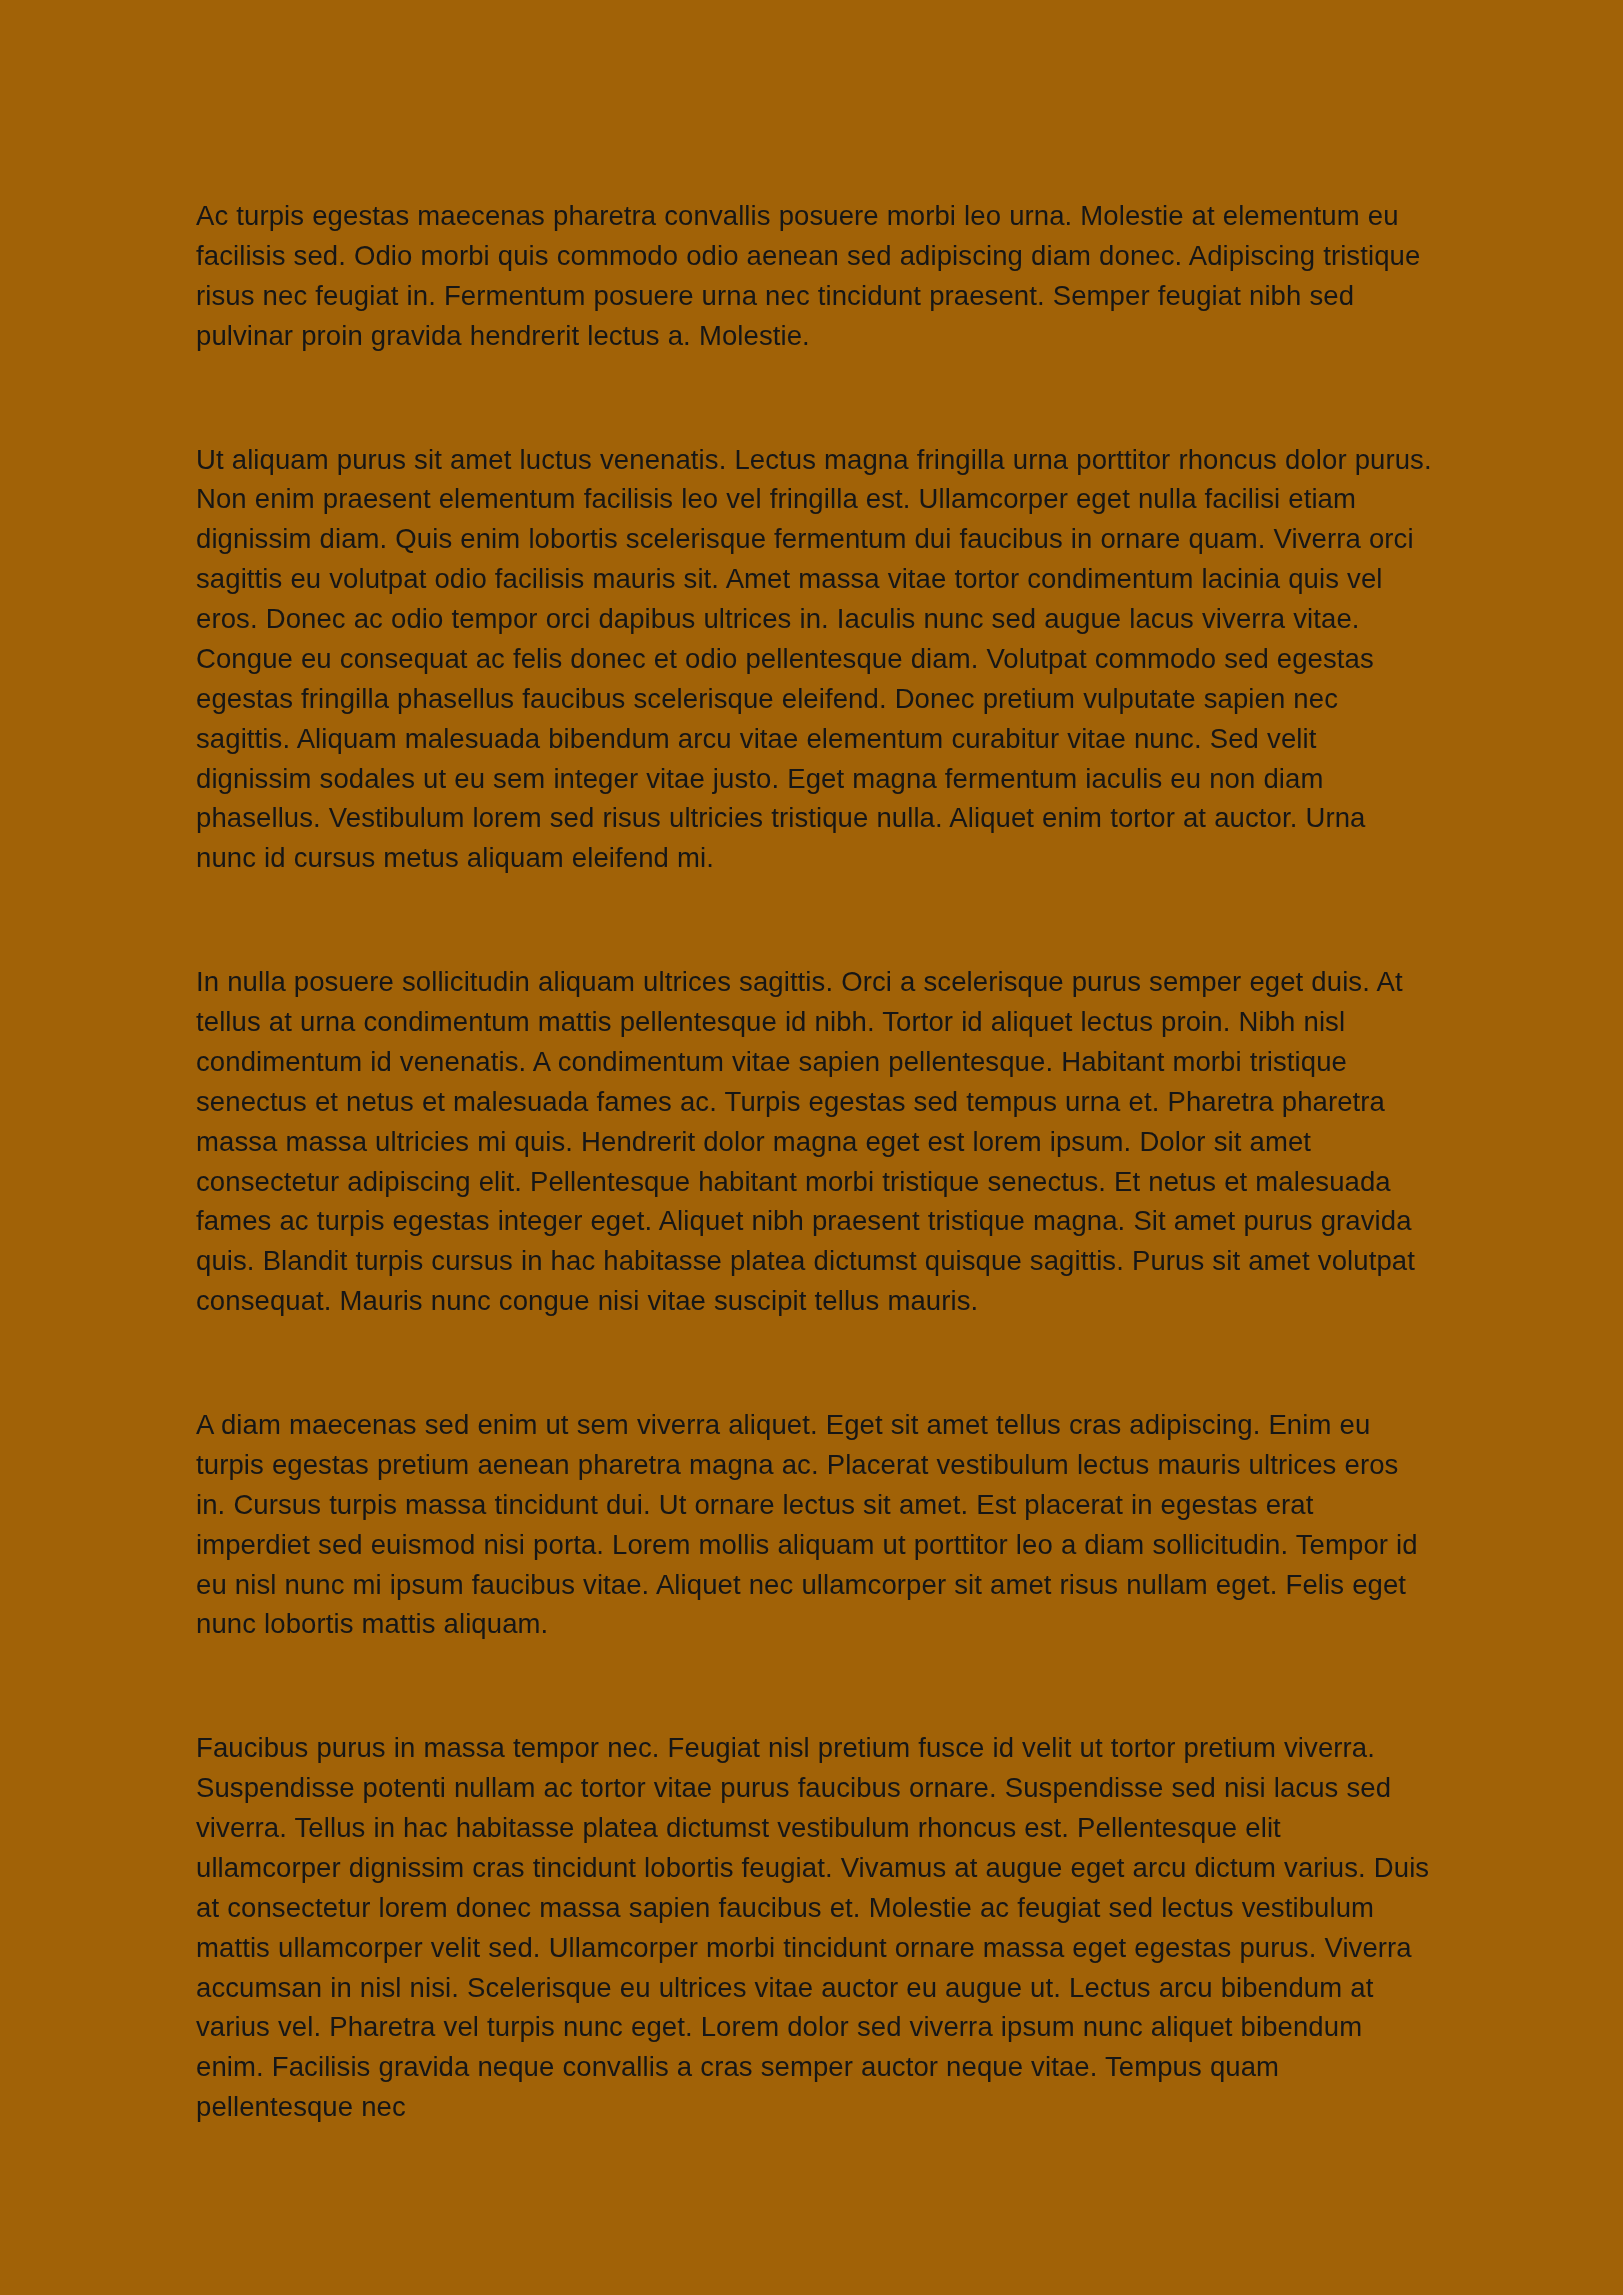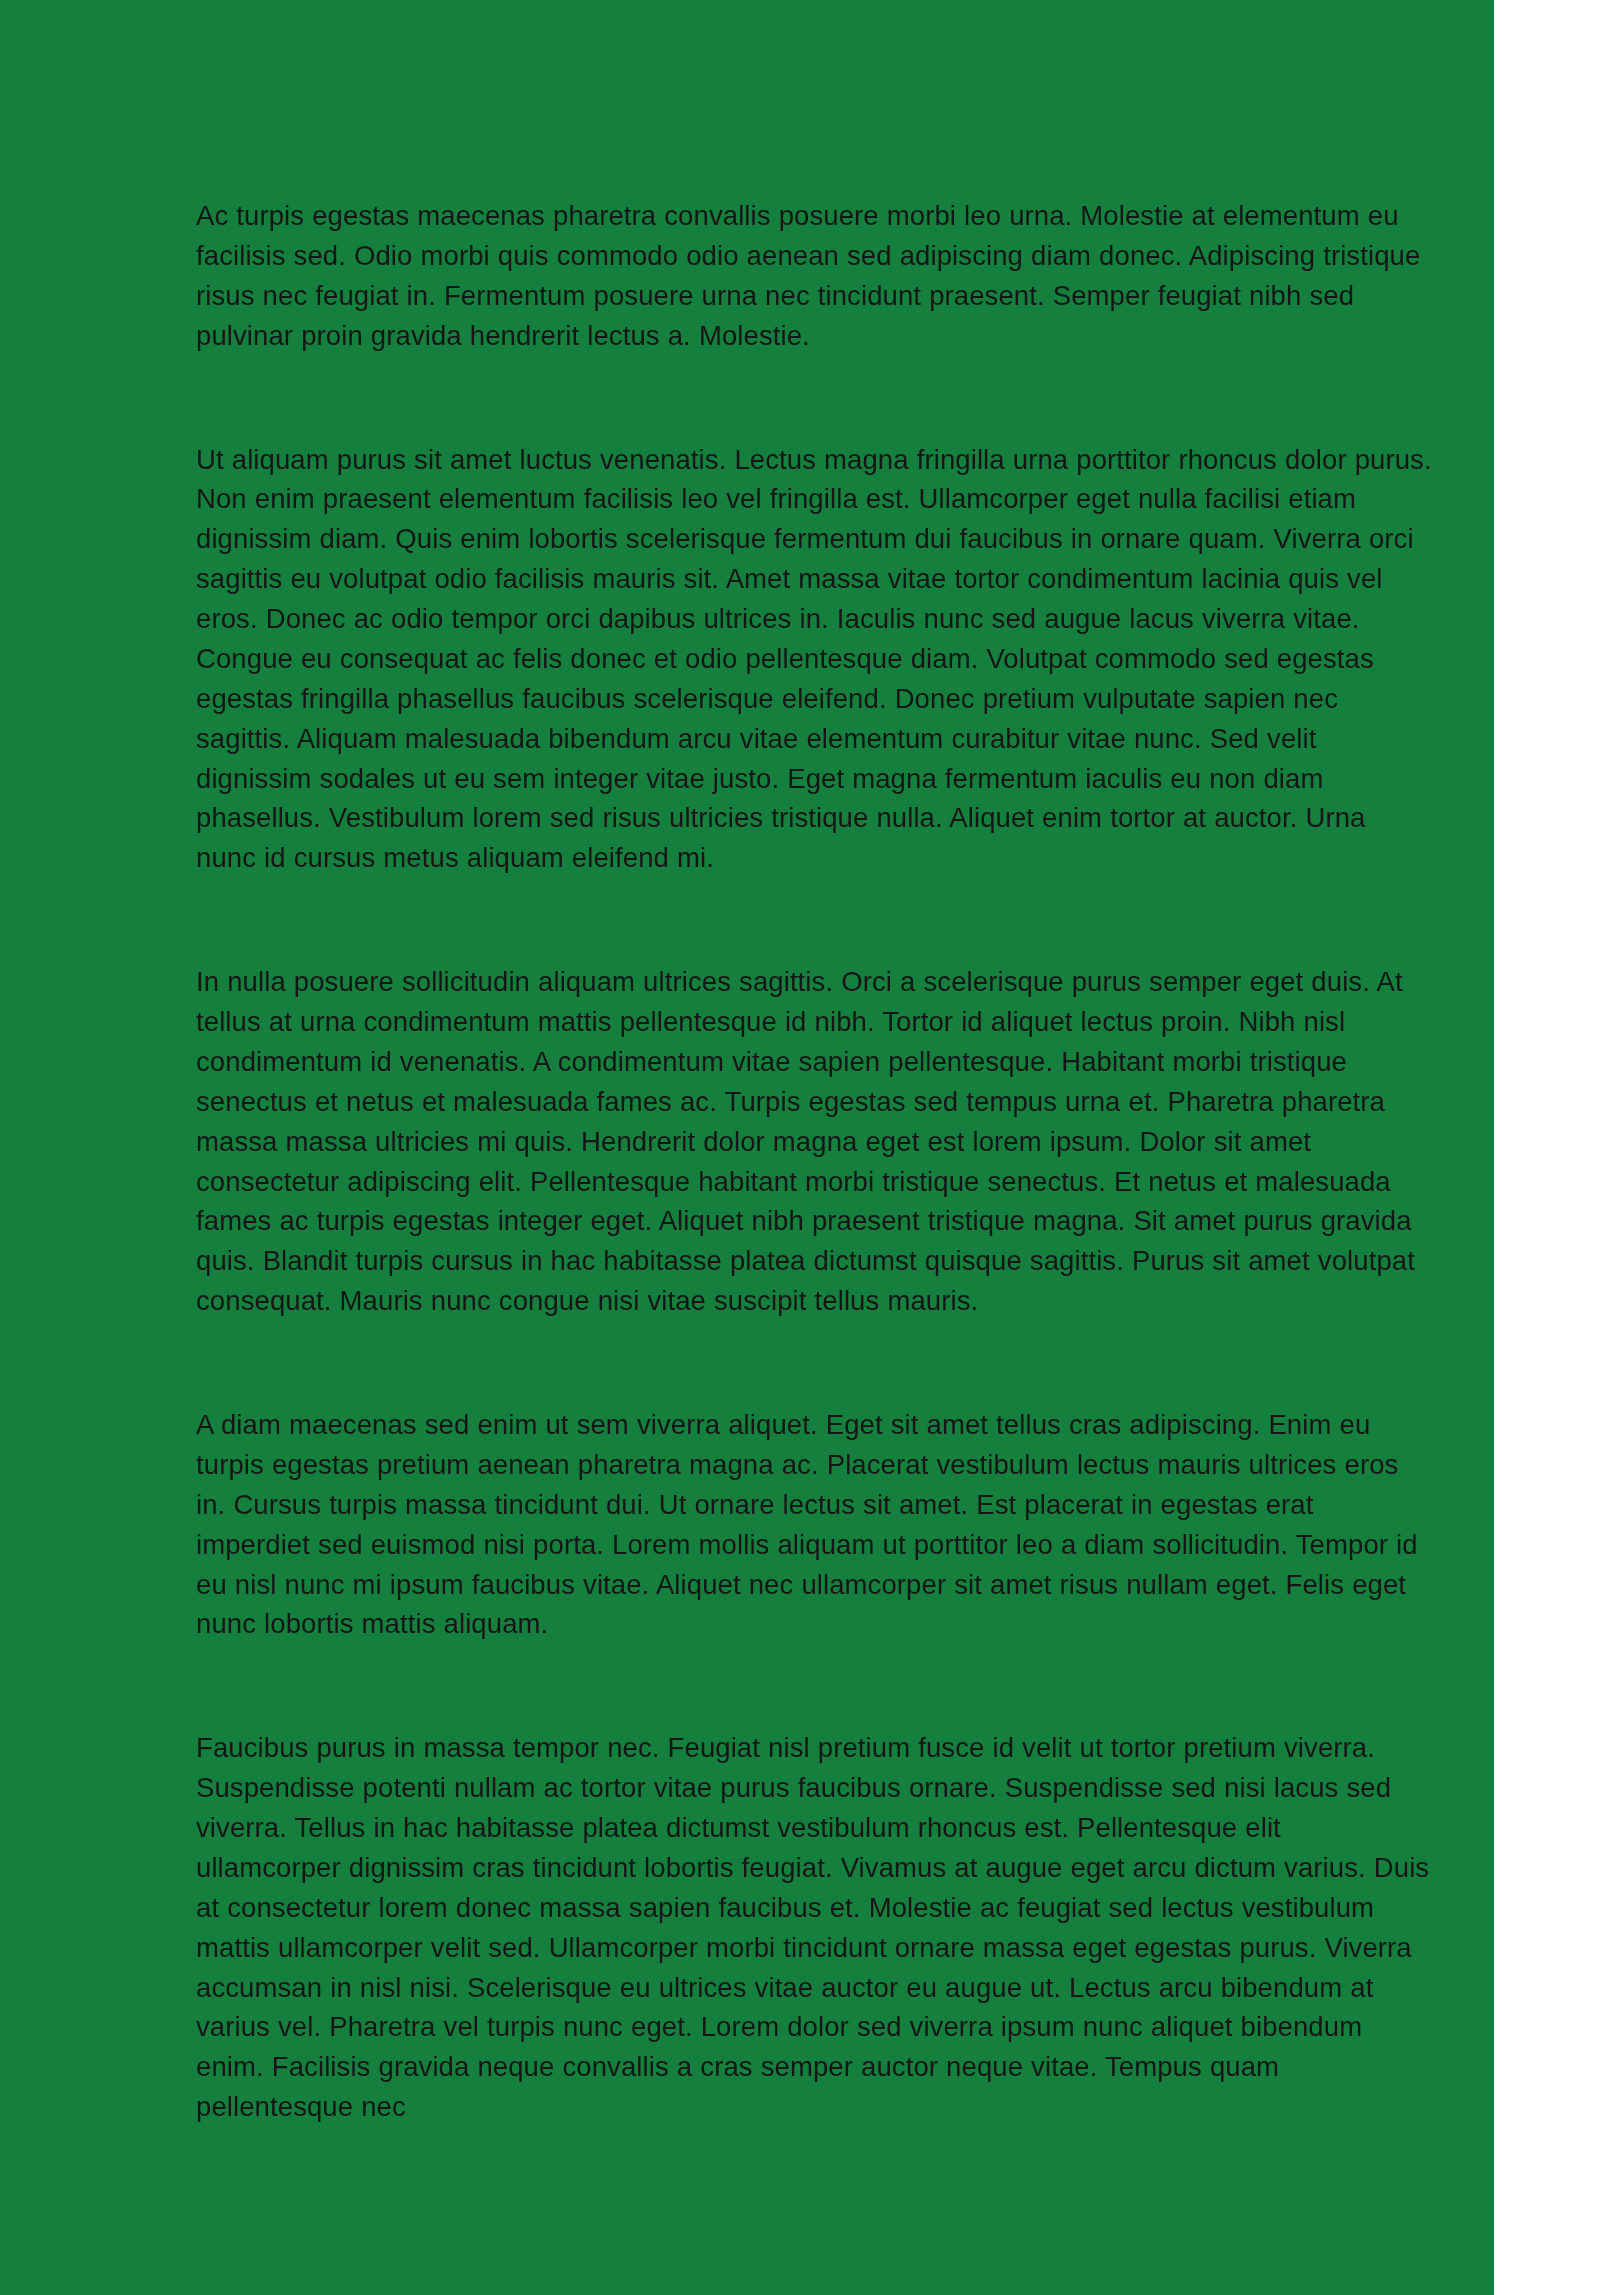--- a/index.html
+++ b/index.html
@@ -2,23 +2,23 @@
 <html style="font-size:10.5px"><head>
 <meta charset="utf-8">
 <style>
   html, body {
     margin: 0;
     padding: 0;
     background: #ffffff;
   }
   .page {
     position: relative;
-    width: 1494px;
+    width: 1623px;
     height: 2295px;
-    background: #15803d;
+    background: #a16207;
     overflow: hidden;
   }
   .text-area {
     position: absolute;
     left: 196px;
     top: 196px;
     width: 1237px;
     font-family: "Liberation Sans", sans-serif;
     font-size: 27.5px;
     line-height: 1.45;

